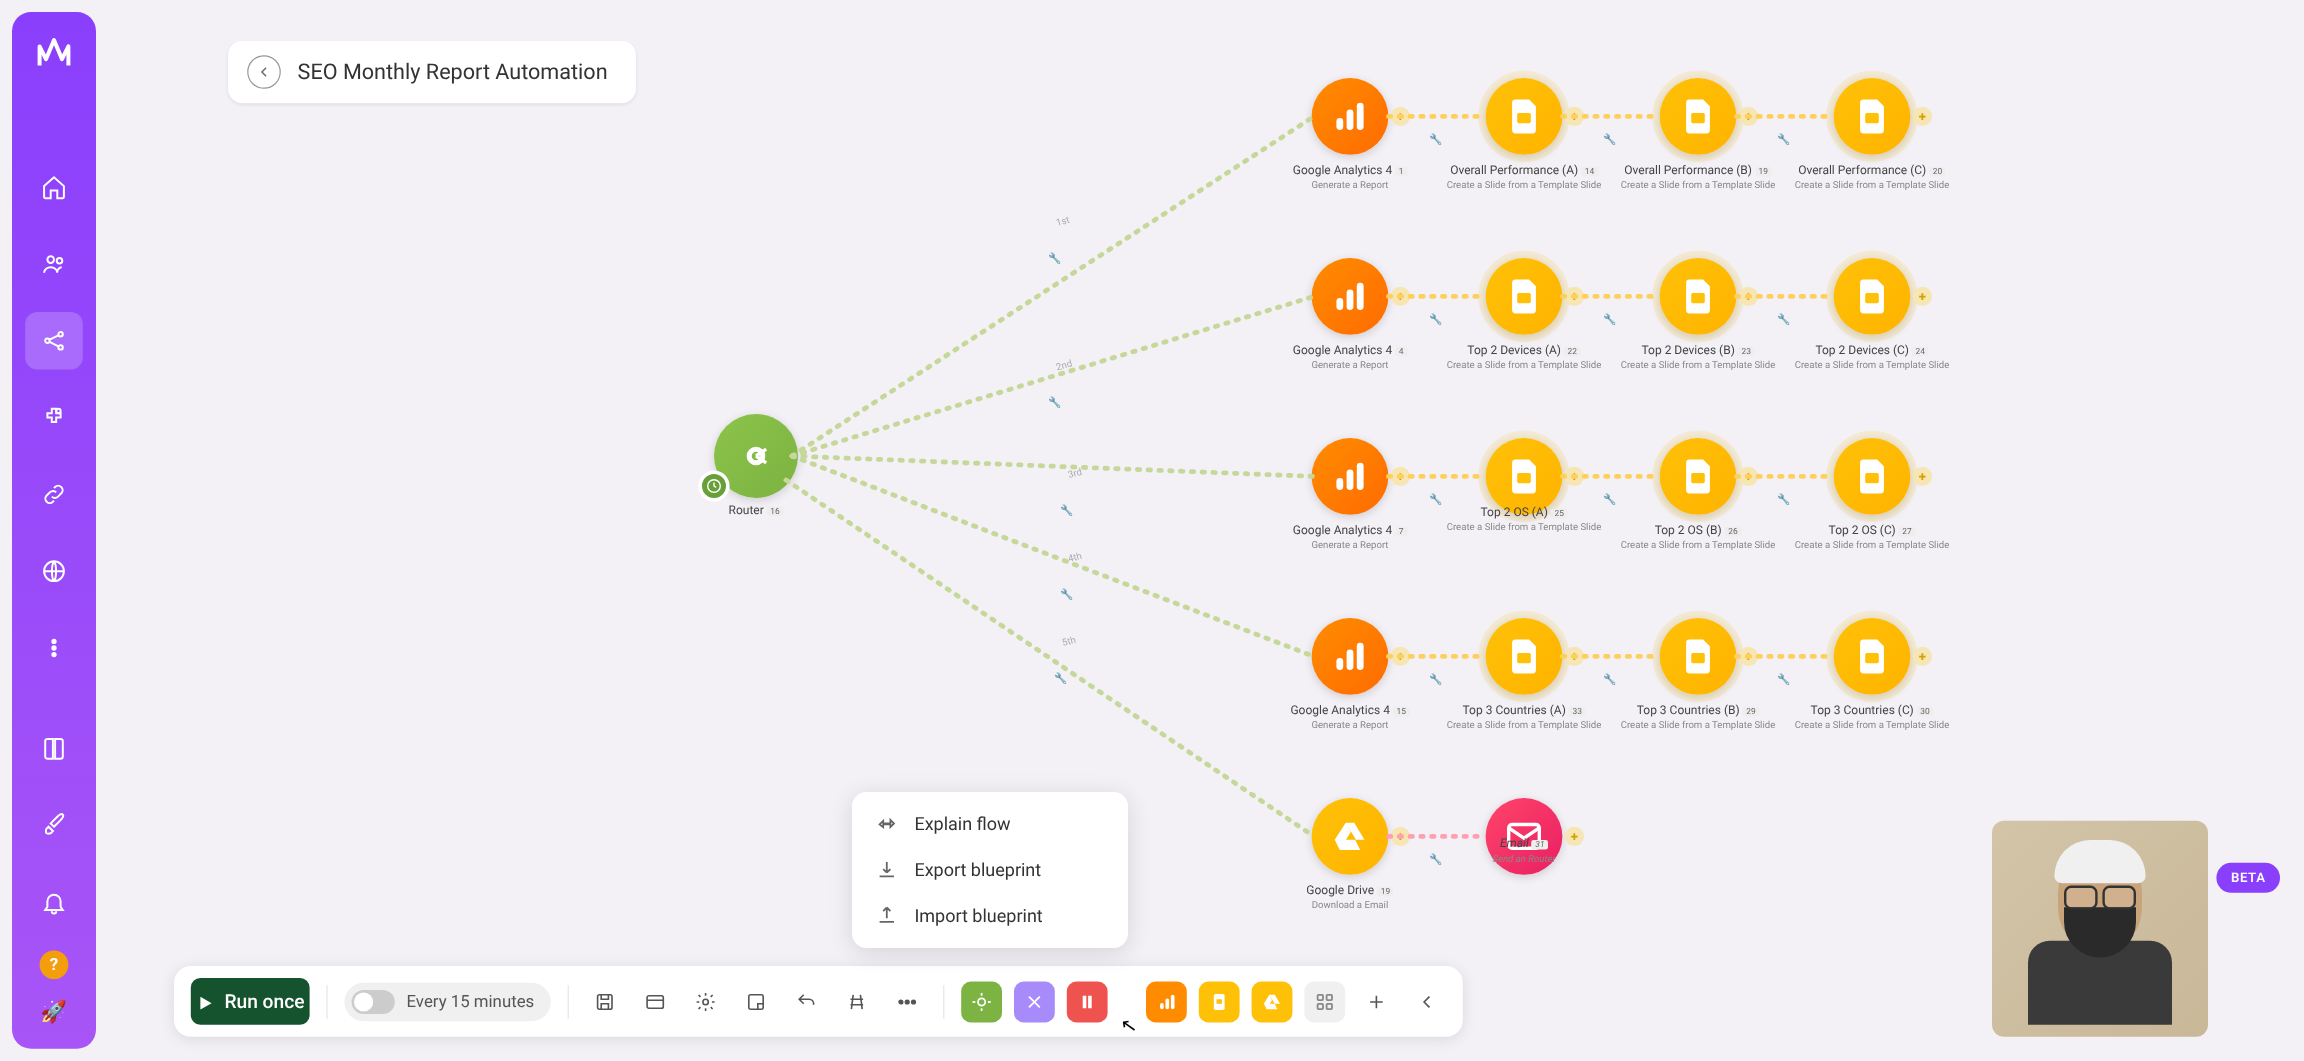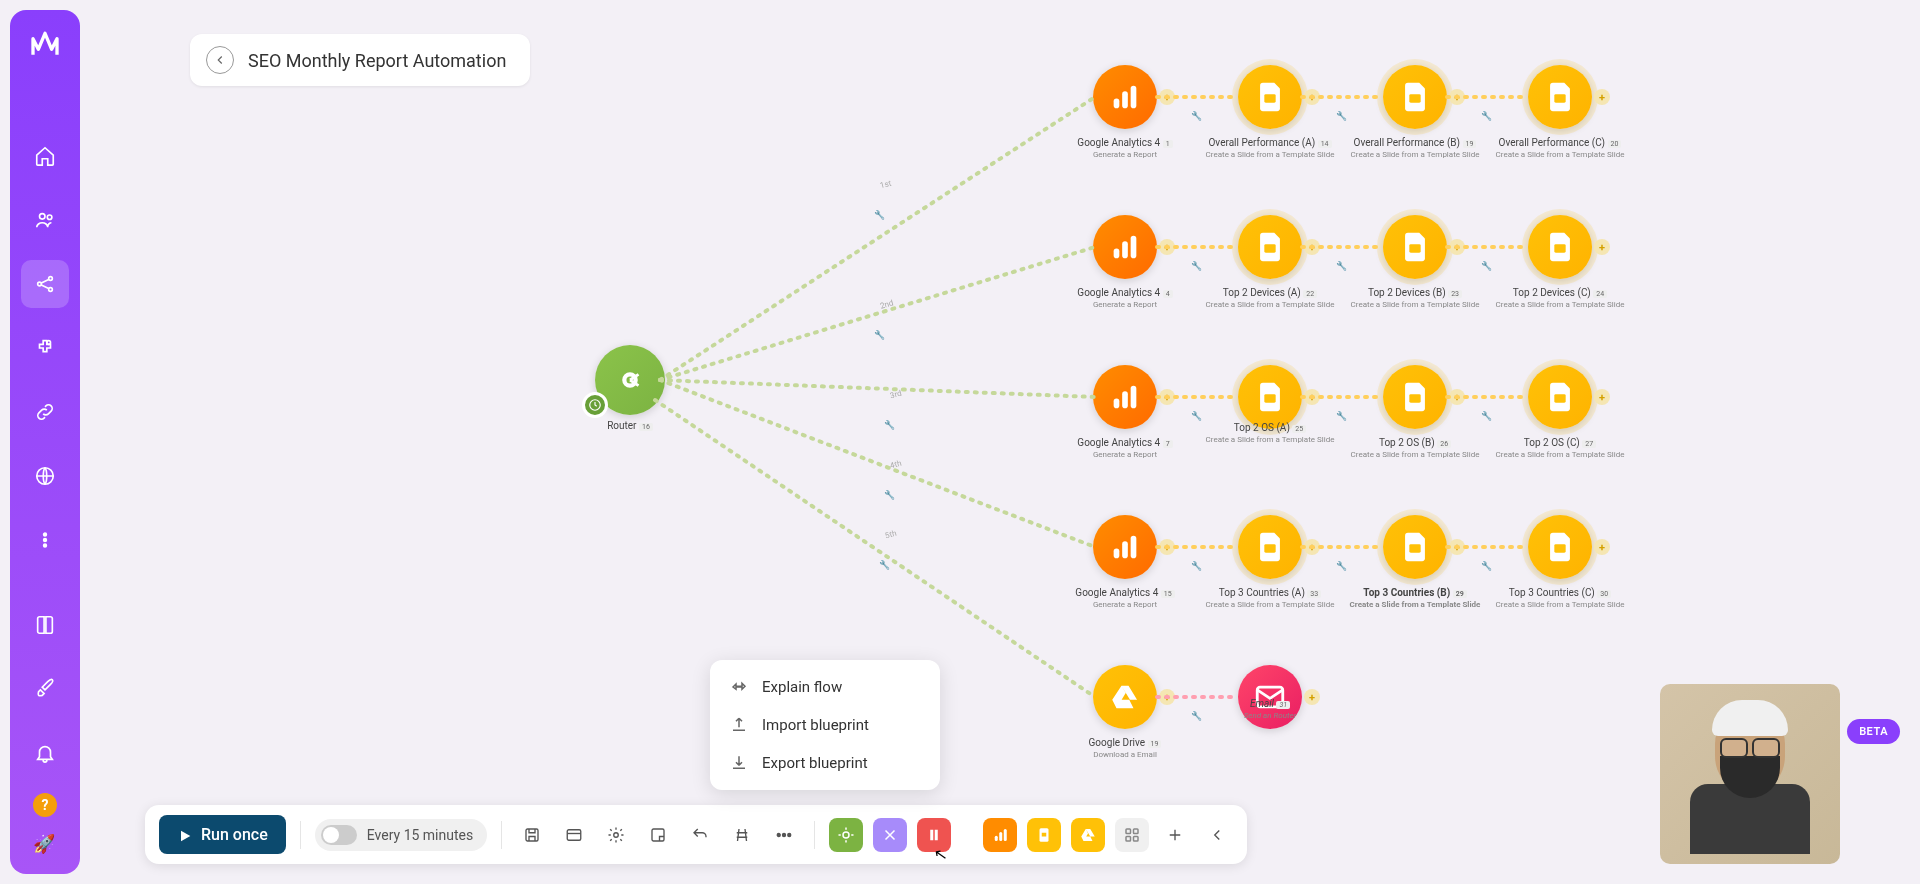--- a/index.html
+++ b/index.html
@@ -31,21 +31,21 @@
 .add-node { position:absolute; width:16px; height:16px; border-radius:50%; background:#f5e6b3; color:#d4a000; display:flex; align-items:center; justify-content:center; font-size:11px; font-weight:bold; cursor:pointer; }
 .badge-num { position:absolute; font-size:7px; background:#eee; padding:0 3px; border-radius:2px; color:#666; }
 .wrench { position:absolute; font-size:9px; color:#999; }
 .clock-badge { position:absolute; width:26px; height:26px; border-radius:50%; background:#689f38; border:3px solid #fff; display:flex; align-items:center; justify-content:center; }
 .clock-badge svg { width:14px; height:14px; fill:#fff; }
 .route-label { position:absolute; font-size:8px; color:#aaa; transform:rotate(-15deg); }
 .context-menu { position:absolute; background:#fff; border-radius:12px; box-shadow:0 4px 20px rgba(0,0,0,.12); padding:8px 0; z-index:20; min-width:230px; }
 .ctx-item { padding:10px 20px; display:flex; align-items:center; gap:14px; cursor:pointer; font-size:15px; color:#333; }
 .ctx-item svg { width:18px; height:18px; stroke:#666; fill:none; stroke-width:2; }
 .toolbar { position:absolute; bottom:20px; left:145px; background:#fff; border-radius:14px; box-shadow:0 2px 12px rgba(0,0,0,.1); padding:10px 14px; display:flex; align-items:center; gap:10px; z-index:15; }
-.run-btn { background:#0c4a6e; color:#fff; border:none; border-radius:8px; padding:10px 18px; display:flex; align-items:flex-end; gap:8px; font-size:16px; font-weight:500; cursor:pointer; }
+.run-btn { background:#14532d; color:#fff; border:none; border-radius:8px; padding:10px 4px; display:flex; align-items:flex-end; gap:8px; font-size:16px; font-weight:500; cursor:pointer; }
 .run-btn svg { width:16px; height:16px; fill:#fff; }
 .divider { width:1px; height:28px; background:#e5e5e5; margin:0 4px; }
 .schedule-pill { background:#f0f0f0; border-radius:20px; padding:6px 14px 6px 6px; display:flex; align-items:center; gap:10px; font-size:14px; color:#555; }
 .toggle { width:36px; height:20px; background:#ccc; border-radius:10px; position:relative; cursor:pointer; }
 .toggle::after { content:""; position:absolute; width:16px; height:16px; background:#fff; border-radius:50%; top:2px; left:2px; }
 .tb-btn { width:32px; height:32px; display:flex; align-items:center; justify-content:center; cursor:pointer; border-radius:6px; }
 .tb-btn svg { width:18px; height:18px; stroke:#555; fill:none; stroke-width:1.8; }
 .tool-chip { width:34px; height:34px; border-radius:8px; display:flex; align-items:center; justify-content:center; cursor:pointer; }
 .tool-chip svg { width:18px; height:18px; }
 .chip-green { background:#7cb342; }
@@ -313,21 +313,21 @@
       </div>
       <div class="node-label" style="left: 1110px; top: 577px;">Top 3 Countries (A) <span class="badge-num" style="position:static">33</span><span class="node-sublabel">Create a Slide from a Template Slide</span></div>
       <div class="add-node" style="left: 1214px; top: 529px;">+</div>
       <div class="wrench" style="left: 1246.5px; top: 551px;">🔧</div>
       <div class="node node-slides" style="left: 1293px; top: 505px;">
         <svg viewBox="0 0 24 24" fill="#fff">
           <path d="M7 2h8l4 4v14a2 2 0 01-2 2H7a2 2 0 01-2-2V4a2 2 0 012-2z"></path>
           <rect x="8" y="10" width="8" height="6" rx="1" fill="#ffc107"></rect>
         </svg>
       </div>
-      <div class="node-label" style="left: 1255px; top: 577px; font-weight: bold;">Top 3 Countries (B) <span class="badge-num" style="position:static">29</span><span class="node-sublabel">Create a Slide from a Template Slide</span></div>
+      <div class="node-label" style="left: 1255px; top: 577px;">Top 3 Countries (B) <span class="badge-num" style="position:static">29</span><span class="node-sublabel">Create a Slide from a Template Slide</span></div>
       <div class="add-node" style="left: 1359px; top: 529px;">+</div>
       <div class="wrench" style="left: 1391.5px; top: 551px;">🔧</div>
       <div class="node node-slides" style="left: 1438px; top: 505px;">
         <svg viewBox="0 0 24 24" fill="#fff">
           <path d="M7 2h8l4 4v14a2 2 0 01-2 2H7a2 2 0 01-2-2V4a2 2 0 012-2z"></path>
           <rect x="8" y="10" width="8" height="6" rx="1" fill="#ffc107"></rect>
         </svg>
       </div>
       <div class="node-label" style="left: 1400px; top: 577px;">Top 3 Countries (C) <span class="badge-num" style="position:static">30</span><span class="node-sublabel">Create a Slide from a Template Slide</span></div>
       <div class="add-node" style="left: 1504px; top: 529px;">+</div>
@@ -362,29 +362,29 @@
 
 <div class="context-menu" style="left:710px; top:660px">
   <div class="ctx-item">
     <svg viewBox="0 0 24 24">
         <path d="M4 12l4-4v3h8V7l4 4-4 4v-3H8v3z"></path>
       </svg>
     <span>Explain flow</span>
   </div>
   <div class="ctx-item">
     <svg viewBox="0 0 24 24">
-        <path d="M12 15V3m0 0l-4 4m4-4l4 4M4 19h16"></path>
-      </svg>
-    <span>Import blueprint</span>
+        <path d="M12 3v12m0 0l-4-4m4 4l4-4M4 19h16"></path>
+      </svg>
+    <span>Export blueprint</span>
   </div>
   <div class="ctx-item">
     <svg viewBox="0 0 24 24">
-        <path d="M12 3v12m0 0l-4-4m4 4l4-4M4 19h16"></path>
-      </svg>
-    <span>Export blueprint</span>
+        <path d="M12 15V3m0 0l-4 4m4-4l4 4M4 19h16"></path>
+      </svg>
+    <span>Import blueprint</span>
   </div>
 </div>
 
 <div class="toolbar">
   <button class="run-btn">
     <svg viewBox="0 0 24 24">
         <path d="M6 4l14 8-14 8z"></path>
       </svg>
     <span>Run once</span>
   </button>

